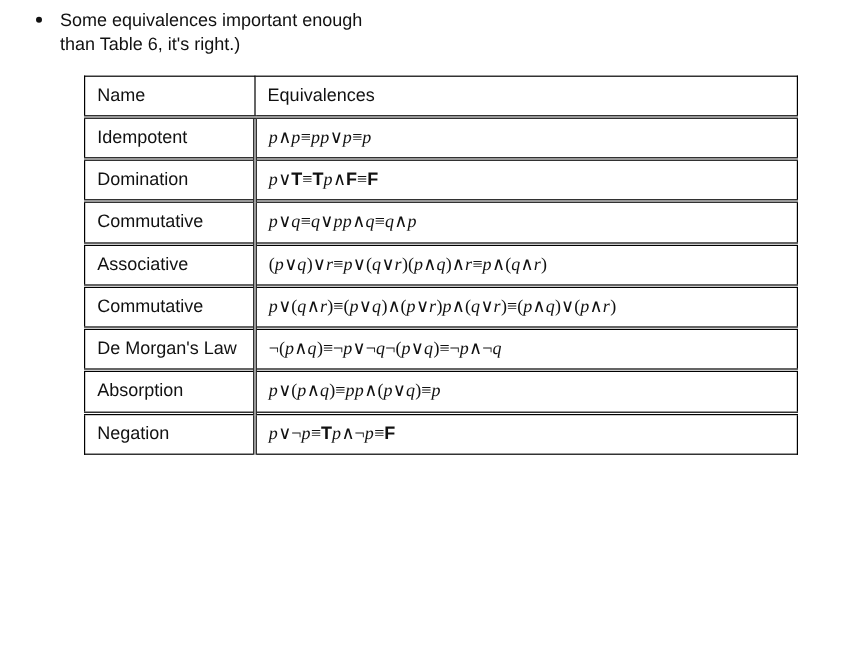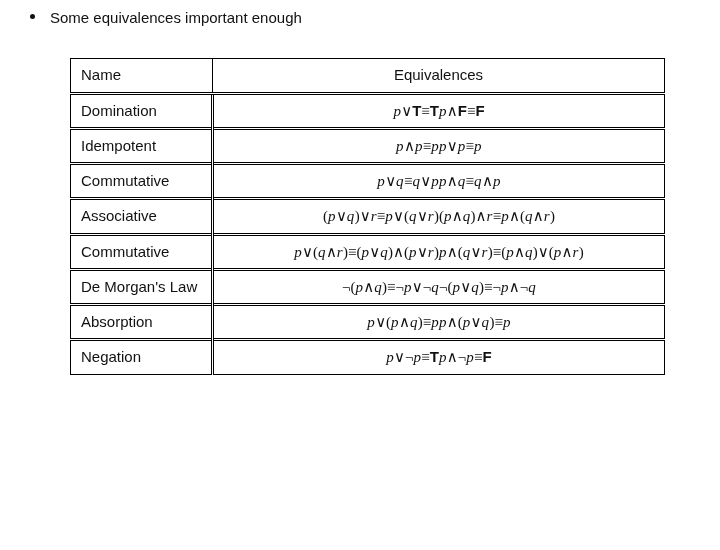--- a/index.html
+++ b/index.html
@@ -12,21 +12,21 @@
     color: #111111;
     font-size: 15px;
     line-height: 1.35;
   }
   .page {
     padding: 8px 20px 20px 20px;
   }
   .bullet-block {
     position: relative;
     padding-left: 30px;
-    margin-bottom: 30px;
+    margin-bottom: 14px;
   }
   .bullet-dot {
     position: absolute;
     left: 10px;
     top: 6px;
     width: 5px;
     height: 5px;
     border-radius: 50%;
     background: #111111;
   }
@@ -51,21 +51,20 @@
   }
   td {
     border-top: 3px double #000; 
     border-bottom: 1px solid #000;
     border-left: 3px double #000;
     border-right: 1px solid #000;
     padding: 6px 10px;
   }
   td:last-child, th:last-child {
     border-right: 1px solid #000;
-    text-align: center;
   }
   td:first-child {
     border-left: 1px solid #000;
   }
   .col-name {
     width: 120px;
   }
   .col-eq {
     width: 430px;
   }
@@ -89,39 +88,40 @@
   tbody td { padding: 6px 10px; }
 </style>
 </head>
 <body>
 
 <div class="page">
 
   <div class="bullet-block">
     <span class="bullet-dot"></span>
     <div>Some equivalences important enough</div>
+    <div>than Table 6, it's right.)</div>
   </div>
 
   <div class="tbl-wrap">
     <table>
       <thead>
         <tr>
           <th class="col-name">Name</th>
           <th class="col-eq">Equivalences</th>
         </tr>
       </thead>
       <tbody>
 
           <tr>
+            <td class="col-name">Idempotent</td>
+            <td class="col-eq"><span><span class="m">p</span><span class="sym">∧</span><span class="m">p</span><span class="sym">≡</span><span class="m">p</span><span class="m">p</span><span class="sym">∨</span><span class="m">p</span><span class="sym">≡</span><span class="m">p</span></span></td>
+          </tr>
+          <tr>
             <td class="col-name">Domination</td>
             <td class="col-eq"><span><span class="m">p</span><span class="sym">∨</span><span class="tf">T</span><span class="sym">≡</span><span class="tf">T</span><span class="m">p</span><span class="sym">∧</span><span class="tf">F</span><span class="sym">≡</span><span class="tf">F</span></span></td>
-          </tr>
-          <tr>
-            <td class="col-name">Idempotent</td>
-            <td class="col-eq"><span><span class="m">p</span><span class="sym">∧</span><span class="m">p</span><span class="sym">≡</span><span class="m">p</span><span class="m">p</span><span class="sym">∨</span><span class="m">p</span><span class="sym">≡</span><span class="m">p</span></span></td>
           </tr>
           <tr>
             <td class="col-name">Commutative</td>
             <td class="col-eq"><span><span class="m">p</span><span class="sym">∨</span><span class="m">q</span><span class="sym">≡</span><span class="m">q</span><span class="sym">∨</span><span class="m">p</span><span class="m">p</span><span class="sym">∧</span><span class="m">q</span><span class="sym">≡</span><span class="m">q</span><span class="sym">∧</span><span class="m">p</span></span></td>
           </tr>
           <tr>
             <td class="col-name">Associative</td>
             <td class="col-eq"><span><span class="sym">(</span><span class="m">p</span><span class="sym">∨</span><span class="m">q</span><span class="sym">)</span><span class="sym">∨</span><span class="m">r</span><span class="sym">≡</span><span class="m">p</span><span class="sym">∨</span><span class="sym">(</span><span class="m">q</span><span class="sym">∨</span><span class="m">r</span><span class="sym">)</span><span class="sym">(</span><span class="m">p</span><span class="sym">∧</span><span class="m">q</span><span class="sym">)</span><span class="sym">∧</span><span class="m">r</span><span class="sym">≡</span><span class="m">p</span><span class="sym">∧</span><span class="sym">(</span><span class="m">q</span><span class="sym">∧</span><span class="m">r</span><span class="sym">)</span></span></td>
           </tr>
           <tr>

